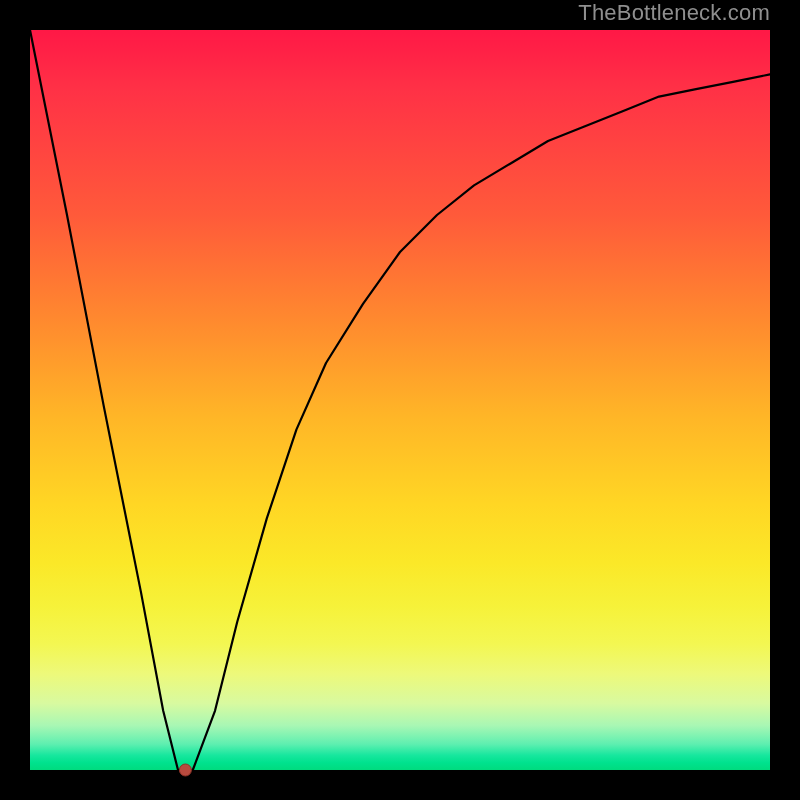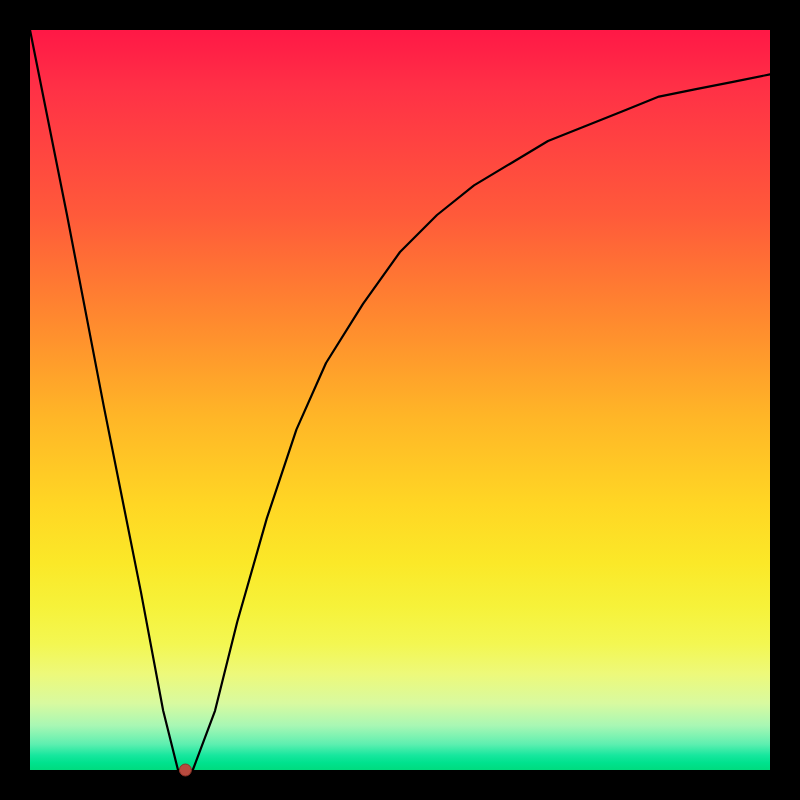--- a/index.html
+++ b/index.html
@@ -75,13 +75,14 @@
 </head>
 <body>
 
 <div class="frame">
   <div class="plot-area">
     <svg class="curve-svg" viewBox="0 0 740 740" preserveAspectRatio="none">
       <path class="curve-line" d="M0.00 0.00 L37.00 185.00 L74.00 377.40 L111.00 562.40 L133.20 680.80 L148.00 740.00 L162.80 740.00 L185.00 680.80 L207.20 592.00 L236.80 488.40 L266.40 399.60 L296.00 333.00 L333.00 273.80 L370.00 222.00 L407.00 185.00 L444.00 155.40 L481.00 133.20 L518.00 111.00 L555.00 96.20 L592.00 81.40 L629.00 66.60 L666.00 59.20 L703.00 51.80 L740.00 44.40"></path>
       <circle class="marker-dot" r="6" cx="155.40" cy="740.00"></circle>
     </svg>
   </div>
+  <div class="watermark">TheBottleneck.com</div>
 </div>
 
 </body></html>

